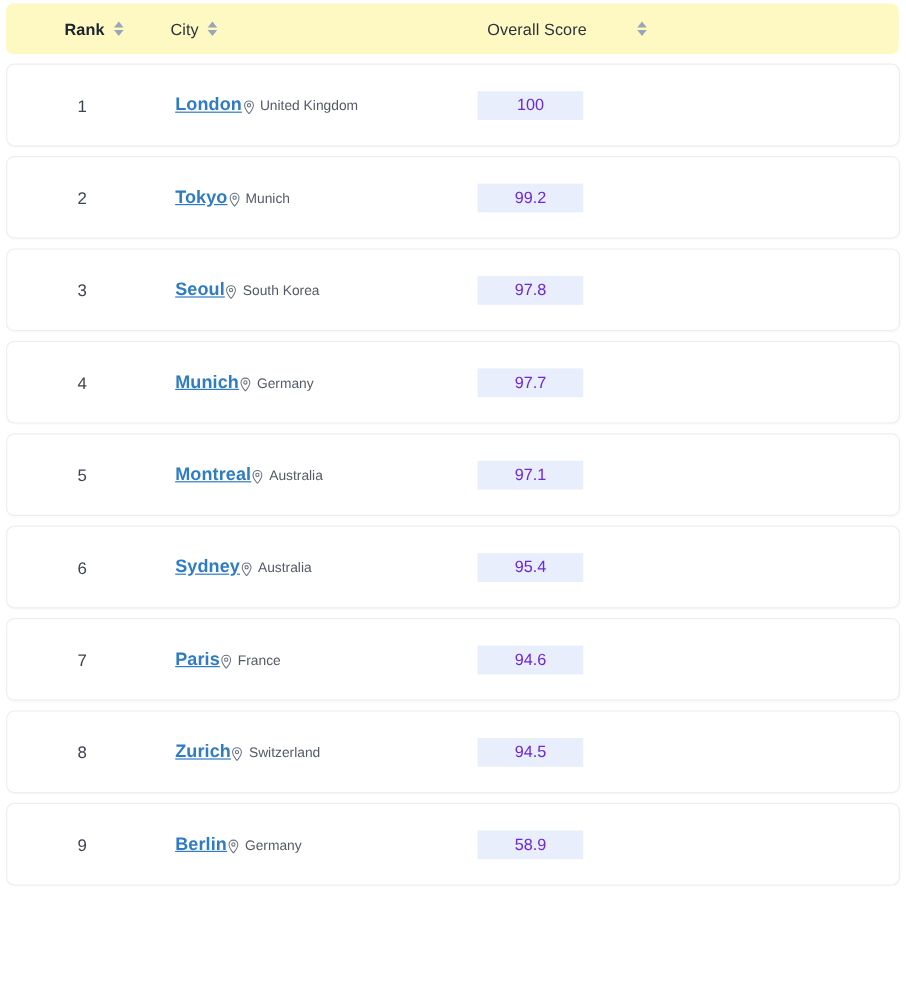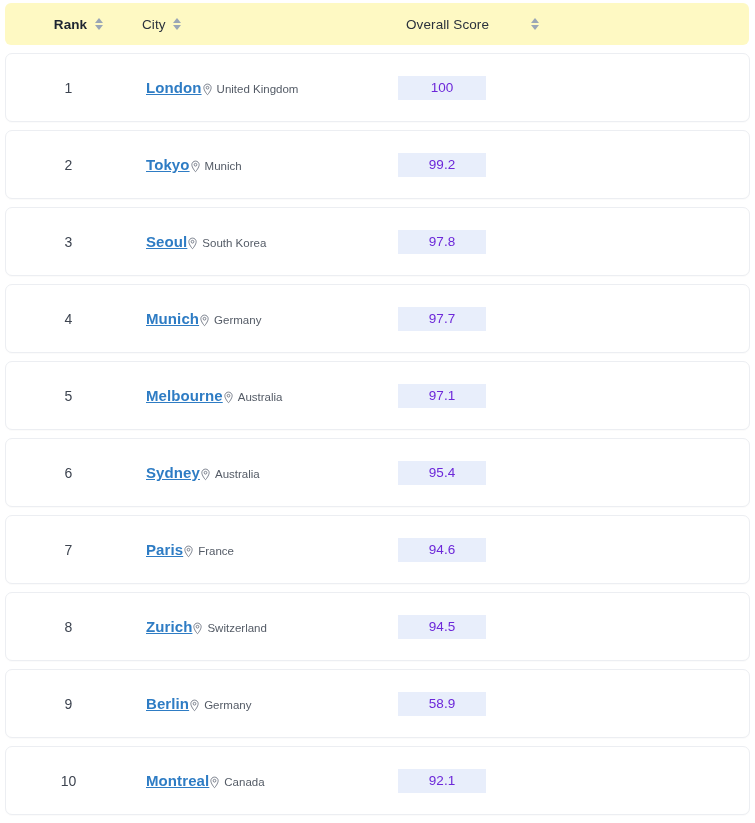--- a/index.html
+++ b/index.html
@@ -291,21 +291,21 @@
       <span class="score-badge">97.7</span>
     </div>
   </div>
 
   <div class="row">
     <div class="col-rank">
       <span class="rank-num">5</span>
     </div>
     <div class="col-city">
       <div class="city-block">
-        <a class="city-name" href="#">Melbourne</a>
+        <a class="city-name" href="#">Montreal</a>
         <div class="country-line">
           <span class="pin-icon">
             <svg width="11" height="13" viewBox="0 0 12 14" aria-hidden="true">
               <path d="M6 1.1c-2.2 0-4 1.78-4 3.97 0 2.9 3.55 7.2 3.7 7.38a0.39 0.39 0 0 0 0.6 0C6.45 12.27 10 7.97 10 5.07 10 2.88 8.2 1.1 6 1.1z" fill="none" stroke="#6b7280" stroke-width="0.95"></path>
               <circle cx="6" cy="5.05" r="1.5" fill="none" stroke="#6b7280" stroke-width="0.95"></circle>
             </svg>
           </span>
           <span class="country-name">Australia</span>
         </div>
       </div>
@@ -400,37 +400,15 @@
           </span>
           <span class="country-name">Germany</span>
         </div>
       </div>
     </div>
     <div class="col-score">
       <span class="score-badge">58.9</span>
     </div>
   </div>
 
-  <div class="row">
-    <div class="col-rank">
-      <span class="rank-num">10</span>
-    </div>
-    <div class="col-city">
-      <div class="city-block">
-        <a class="city-name" href="#">Montreal</a>
-        <div class="country-line">
-          <span class="pin-icon">
-            <svg width="11" height="13" viewBox="0 0 12 14" aria-hidden="true">
-              <path d="M6 1.1c-2.2 0-4 1.78-4 3.97 0 2.9 3.55 7.2 3.7 7.38a0.39 0.39 0 0 0 0.6 0C6.45 12.27 10 7.97 10 5.07 10 2.88 8.2 1.1 6 1.1z" fill="none" stroke="#6b7280" stroke-width="0.95"></path>
-              <circle cx="6" cy="5.05" r="1.5" fill="none" stroke="#6b7280" stroke-width="0.95"></circle>
-            </svg>
-          </span>
-          <span class="country-name">Canada</span>
-        </div>
-      </div>
-    </div>
-    <div class="col-score">
-      <span class="score-badge">92.1</span>
-    </div>
-  </div>
 </div>
 
 </div>
 
 </body></html>

